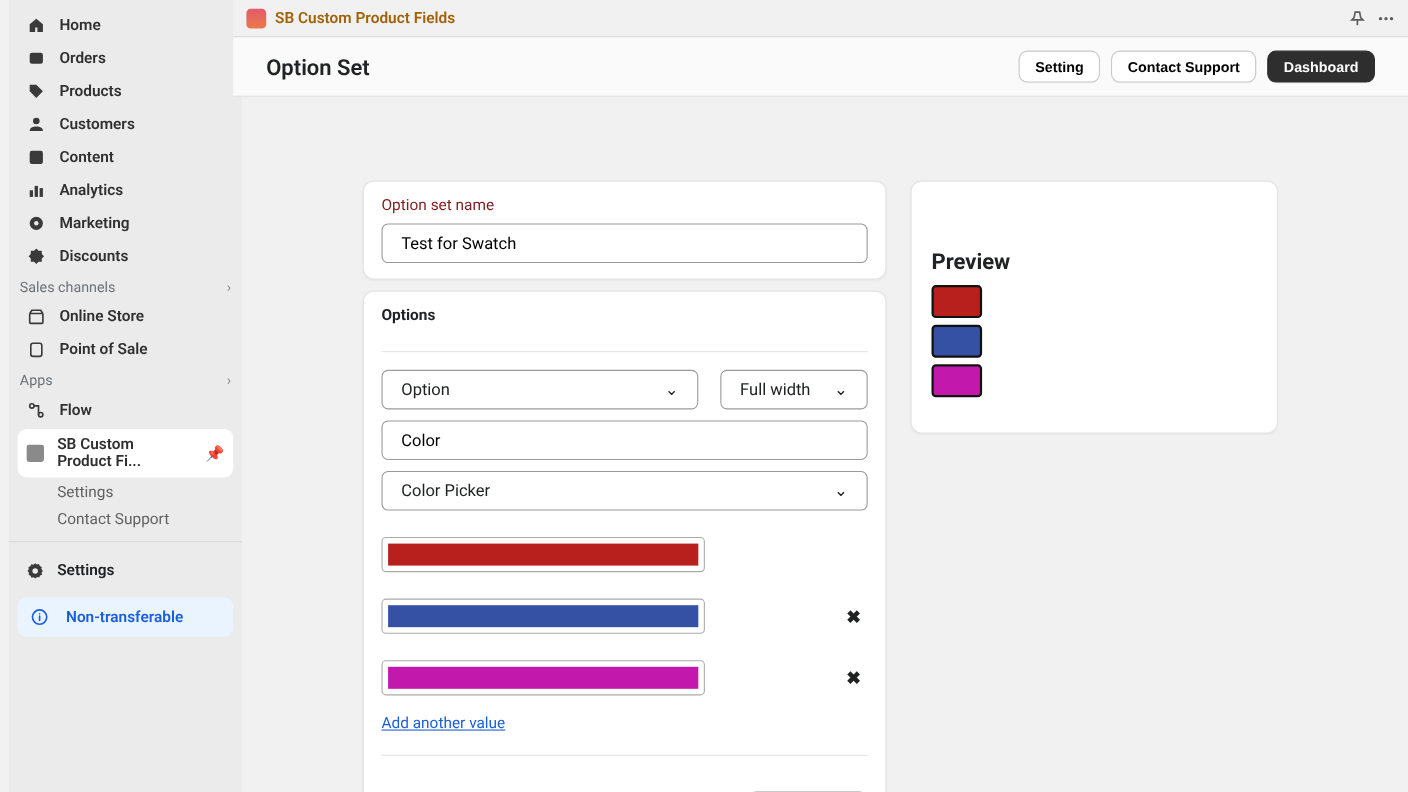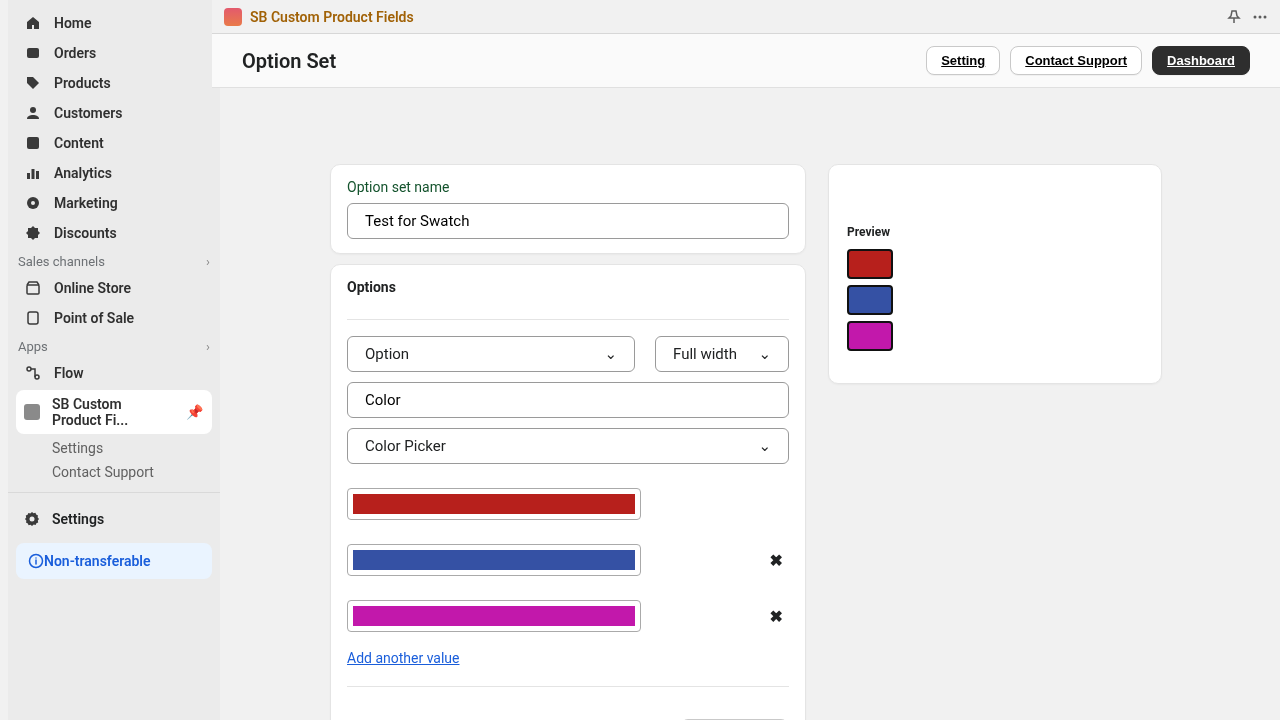--- a/index.html
+++ b/index.html
@@ -8,59 +8,59 @@
 .sidebar { position: absolute; left: 8px; top: 0; width: 212px; height: 720px; background: #ebebeb; padding-top: 8px; }
 .nav-item { display: flex; align-items: center; gap: 12px; padding: 6px 8px; margin: 0 8px; font-weight: 600; color: #303030; cursor: pointer; border-radius: 6px; }
 .nav-item .icon { width: 18px; height: 18px; display: flex; align-items: center; justify-content: center; }
 .nav-section-header { display: flex; align-items: flex-start; justify-content: space-between; padding: 6px 10px 4px; color: #6d7175; font-size: 13px; }
 .nav-section-header .chev { color: #8a8a8a; }
 .nav-item.selected { background: #fff; border-radius: 8px; margin: 2px 8px; }
 .nav-sub { padding: 4px 8px 4px 44px; color: #616161; cursor: pointer; }
 .pin-mini { margin-left: auto; color: #6d7175; }
 .divider { height: 1px; background: #d9d9d9; margin: 8px 0; }
 .settings-row { display: flex; align-items: center; gap: 12px; padding: 10px 16px; font-weight: 600; }
-.nontrans { margin: 6px 8px; background: #eaf4ff; color: #1a5edb; border-radius: 8px; padding: 10px 12px; display: flex; align-items: center; gap: 0; font-weight: 600; }
+.nontrans { margin: 6px 8px; background: #eaf4ff; color: #1a5edb; border-radius: 8px; padding: 10px 12px; display: flex; align-items: center; gap: 16px; font-weight: 600; }
 
 .main { position: absolute; left: 212px; top: 0; right: 0; height: 720px; display: flex; flex-direction: column; }
 .topbar { height: 34px; border-bottom: 1px solid #d7d7d7; display: flex; align-items: center; padding: 0 12px; background: #f1f1f1; }
 .app-icon { width: 18px; height: 18px; background: linear-gradient(#e35a6d,#e97a49); border-radius: 4px; margin-right: 8px; }
 .top-title { font-weight: 600; color: #a16207; }
 .top-actions { margin-left: auto; display: flex; gap: 10px; color: #5c5c5c; }
 
 .headerbar { height: 54px; background: #fafafa; border-bottom: 1px solid #e0e0e0; display: flex; align-items: center; padding: 0 30px; }
 .page-title { font-size: 20px; font-weight: 600; }
 .hdr-actions { margin-left: auto; display: flex; gap: 10px; }
-.btn { background: #fff; border: 1px solid #c9c9c9; border-radius: 8px; padding: 6px 14px; font-weight: 600; font-size: 13px; cursor: pointer; box-shadow: 0 1px 0 rgba(0,0,0,.04); text-decoration: underline;}
+.btn { background: #fff; border: 1px solid #c9c9c9; border-radius: 8px; padding: 6px 14px; font-weight: 600; font-size: 13px; cursor: pointer; box-shadow: 0 1px 0 rgba(0,0,0,.04);}
 .btn-dark { background: #2e2e2e; color: #fff; border: 1px solid #2e2e2e; }
 
 .content { flex: 1; overflow: auto; padding: 76px 30px 20px 30px; display: flex; gap: 22px; justify-content: center; align-items: flex-start; }
 .card { background: #fff; border-radius: 10px; border: 1px solid #e4e4e4; box-shadow: 0 1px 2px rgba(0,0,0,.04); }
 .left-col { width: 476px; display: flex; flex-direction: column; gap: 10px; }
 .card-pad { padding: 14px 16px; }
 .preview-card { width: 334px; padding: 18px 18px 26px; }
 
-label.lbl { display: block; color: #14532d; margin-bottom: 8px; font-size: 14px; }
+label.lbl { display: block; color: #7f1d1d; margin-bottom: 8px; font-size: 14px; }
 .input, .select { width: 100%; border: 1px solid #9a9a9a; border-radius: 6px; background: #fff; padding: 8px 17px; font-size: 15px; font-family: inherit; }
 .select { display: flex; align-items: center; justify-content: space-between; cursor: pointer; }
 .row { display: flex; gap: 20px; }
 .row .col1 { flex: 1; }
 .row .col2 { width: 134px; }
 .opts-title { font-weight: 700; margin-bottom: 24px; }
 .hr { height: 1px; background: #e4e4e4; margin: 0 0 16px; }
 
 .color-row { display: flex; align-items: center; gap: 14px; margin-top: 24px; }
 .color-box { width: 294px; height: 32px; border: 1px solid #aaa; background: #fff; border-radius: 4px; padding: 5px; }
 .color-fill { width: 100%; height: 100%; }
 .remove-x { font-weight: 900; font-size: 16px; cursor: pointer; margin-left: auto; padding-right: 6px; }
 
 .link { color: #1a5edb; text-decoration: underline; cursor: pointer; font-size: 14px; }
 .add-more { color: #2a6fe8; display: flex; align-items: center; gap: 8px; cursor: pointer; font-size: 14px; }
 .footer-row { display: flex; align-items: center; justify-content: space-between; padding-top: 16px; }
 
-.pv-title { font-weight: 700; font-size: 12px; margin-bottom: 10px; }
+.pv-title { font-weight: 700; font-size: 20px; margin-bottom: 10px; }
 .swatch { width: 46px; height: 30px; border: 2px solid #111; border-radius: 4px; margin-bottom: 6px; }
 
 svg { display: block; }
 </style>
 </head>
 <body>
 
 <div class="sidebar">
   <div class="nav-item">
       <span class="icon">

